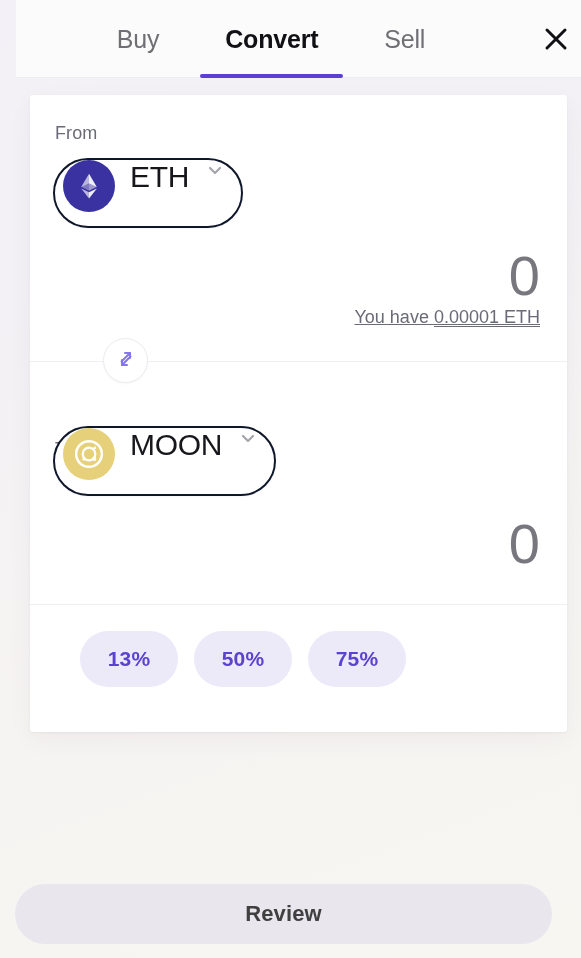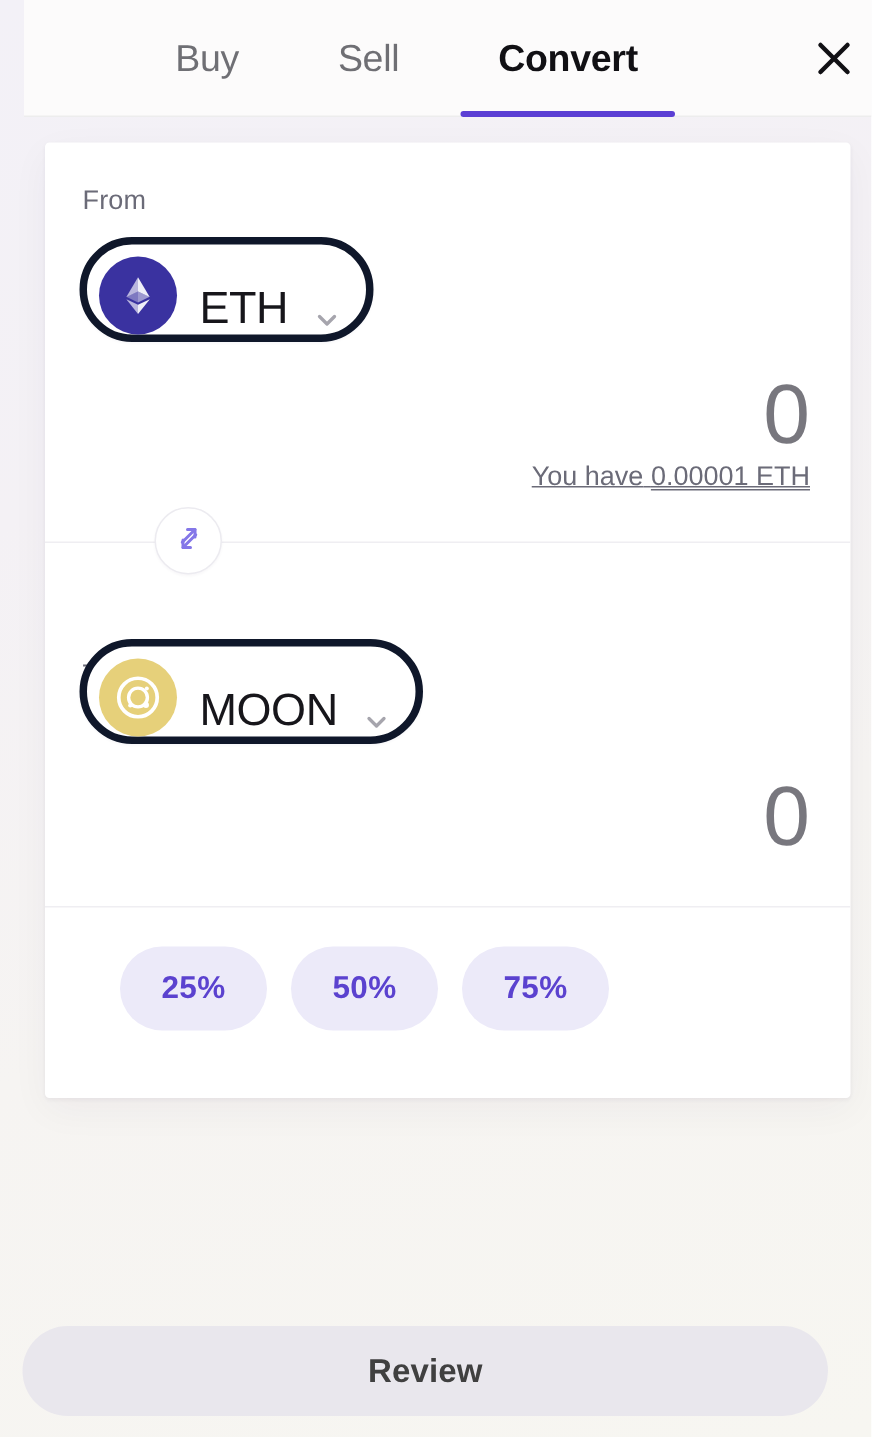--- a/index.html
+++ b/index.html
@@ -119,24 +119,24 @@
 
   .label-from { top: 28px; }
   .label-to   { top: 296px; margin-top: 48px; }
 
   
   .token-pill {
     position: absolute;
     left: 23px;
     height: 70px;
     display: inline-flex;
-    align-items: flex-end;
+    align-items: flex-start;
     padding: 0 16px 0 8px;
     background: #ffffff;
-    border: 5px solid #0f172a;
+    border: 2px solid #0f172a;
     border-radius: 35px;
     cursor: pointer;
     box-shadow: 0 1px 2px rgba(40,30,80,0.035);
   }
 
   .pill-from { top: 63px; }
   .pill-to   { top: 331px; }
 
   .token-icon {
     width: 52px;
@@ -281,22 +281,22 @@
 </style>
 </head>
 <body>
 
 <div class="screen">
 
   <div class="header">
 
     <div class="tabs">
       <button class="tab">Buy</button>
+      <button class="tab active">Convert</button>
       <button class="tab">Sell</button>
-      <button class="tab active">Convert</button>
     </div>
 
     <button class="close-btn">
       <span>
         <svg width="30" height="30" viewBox="0 0 30 30" aria-hidden="true">
           <path d="M6 6 L24 24 M24 6 L6 24" stroke="#111014" stroke-width="3" stroke-linecap="round"></path>
         </svg>
       </span>
     </button>
 
@@ -363,21 +363,21 @@
           <path d="M5 8 L10 13 L15 8" fill="none" stroke="#a6a5ad" stroke-width="2.2" stroke-linecap="round" stroke-linejoin="round"></path>
         </svg>
       </span>
     </div>
 
     <input class="amount amount-to" type="text" readonly="" value="0" style="">
 
     <div class="divider divider-2"></div>
 
     <div class="percent-row">
-      <button class="percent-btn">25%</button>
+      <button class="percent-btn">13%</button>
       <button class="percent-btn">50%</button>
       <button class="percent-btn">75%</button>
     </div>
 
   </div>
 
   <button class="cta" disabled="">Review</button>
 
 </div>
 

